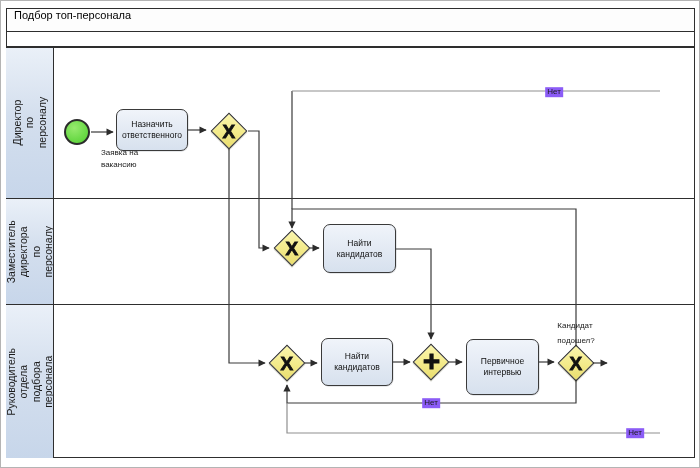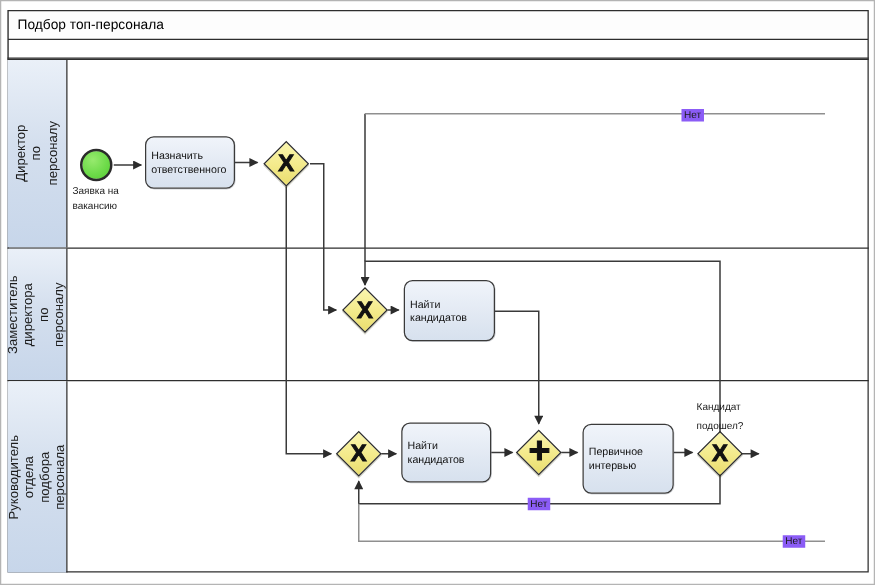--- a/index.html
+++ b/index.html
@@ -5,37 +5,37 @@
   html,body{margin:0;padding:0;background:#fff;}
   .screen{
     position:relative;width:700px;height:468px;background:#fff;
     border:1px solid #b4b4b4;box-sizing:border-box;overflow:hidden;
     font-family:"Liberation Sans","DejaVu Sans",sans-serif;color:#111;
   }
   .abs{position:absolute;box-sizing:border-box;}
   
   .pool{left:5px;top:7px;width:689px;height:450px;border:1px solid #2e2e2e;background:#fff;}
   .pool-title-row{left:5px;top:7px;width:689px;height:24px;border:1px solid #2e2e2e;
-    display:flex;align-items:center;padding-left:7px;font-size:11px;color:#000;background:#fdfdfd;}
+    display:flex;align-items:flex-start;padding-left:7px;font-size:11px;color:#000;background:#fdfdfd;}
   .pool-header-strip{left:5px;top:31px;width:689px;height:15px;border:1px solid #2e2e2e;border-top:none;background:#fff;}
   .lane{border-top:1px solid #2e2e2e;}
   .lane-strip{
     width:47px;border-right:1px solid #2e2e2e;
     background:linear-gradient(180deg,#eaf0f8 0%,#d4dfee 45%,#c7d6ea 100%);
     display:flex;align-items:center;justify-content:center;overflow:hidden;
   }
   .lane-strip-text{
     transform:rotate(-90deg);white-space:pre-line;text-align:center;
     font-size:10.5px;line-height:1.18;color:#1c1c1c;
   }
   
   .task{
     border:1px solid #3a3a3a;border-radius:7px;
     background:linear-gradient(180deg,#f0f4fa 0%,#e2e9f3 55%,#d7e1ee 100%);
-    display:flex;align-items:center;justify-content:center;
+    display:flex;align-items:center;justify-content:center;text-align:center;
     font-size:8.5px;line-height:1.25;color:#101010;padding:2px 4px;
     box-shadow:0.5px 0.5px 0 rgba(60,70,90,.25);
   }
   .gateway{
     width:26px;height:26px;transform:rotate(45deg);
     border:1px solid #2c2c2c;background:linear-gradient(135deg,#faf5ad 0%,#f3ea8a 55%,#e9dd6e 100%);
     display:flex;align-items:center;justify-content:center;
     box-shadow:1px 1px 0 rgba(80,80,40,.25);
   }
   .gw-symbol{
@@ -46,21 +46,21 @@
   .gw-plus{font-size:30px;margin-top:-3px;}
   .start-event{
     width:26px;height:26px;border-radius:50%;
     border:2px solid #2b2b2b;
     background:radial-gradient(circle at 38% 32%,#97ea6e 0%,#6edb4a 55%,#55cc33 100%);
   }
   .flow-label{
     font-size:8px;color:#1a1a1a;background:#8b5cf6;padding:0 2px;line-height:1.2;
     transform:translate(-50%,-50%);white-space:nowrap;
   }
-  .node-label{font-size:8px;color:#1a1a1a;line-height:1.45;white-space:pre-line;}
+  .node-label{font-size:8px;color:#1a1a1a;line-height:1.45;white-space:pre-line;margin-left:43px;}
   .gw-question{font-size:8px;color:#1a1a1a;line-height:1.9;white-space:pre-line;text-align:left;transform:translateX(-50%);}
   svg{position:absolute;left:0;top:0;pointer-events:none;}
 </style>
 </head>
 <body>
 
 <div class="screen">
 
   <div class="abs pool"></div>
   <div class="abs pool-title-row">

